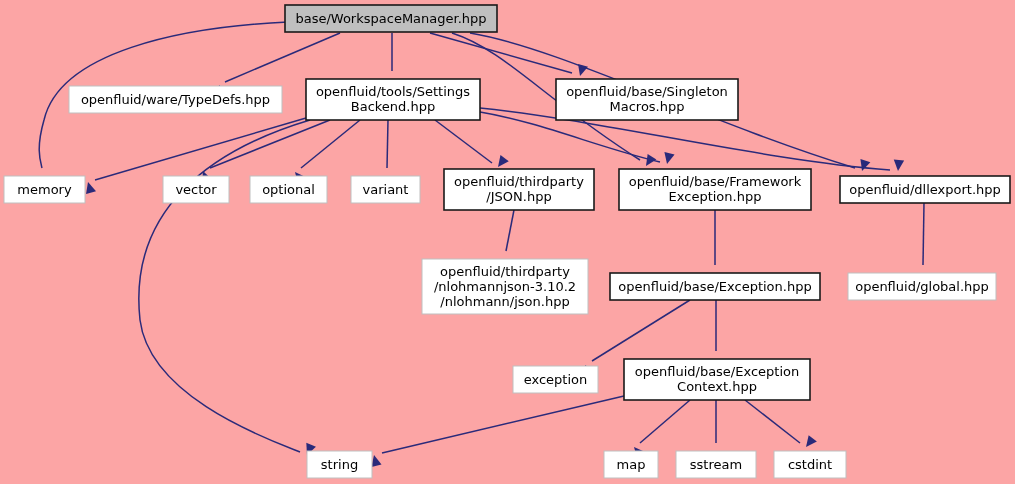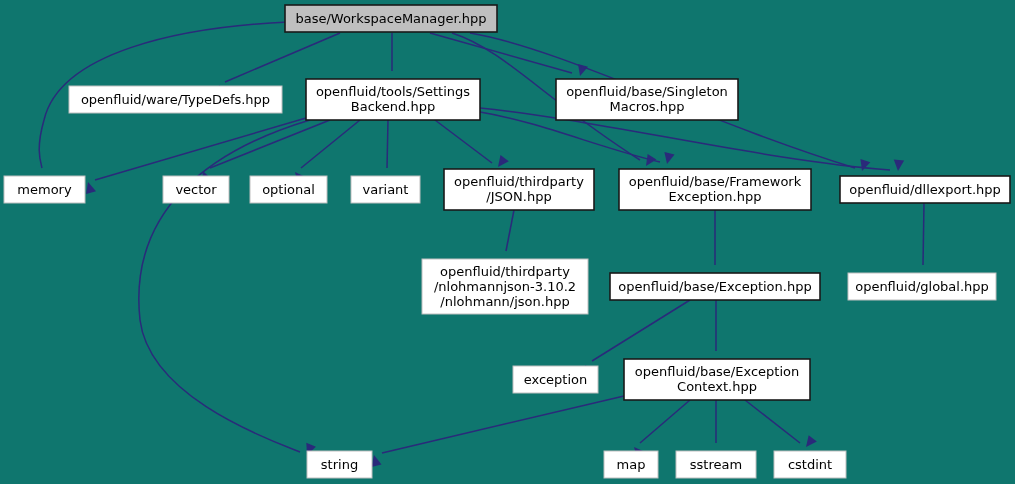--- a/index.html
+++ b/index.html
@@ -4,21 +4,21 @@
 <style>
   html, body {
     margin: 0;
     padding: 0;
     background: #ffffff;
   }
   #diagram-root {
     position: relative;
     width: 1015px;
     height: 484px;
-    background: #0f766e;
+    background: #fca5a5;
     font-family: "DejaVu Sans", "Liberation Sans", sans-serif;
     overflow: hidden;
   }
   svg.graph-canvas {
     position: absolute;
     left: 0;
     top: 0;
     width: 1015px;
     height: 484px;
   }

